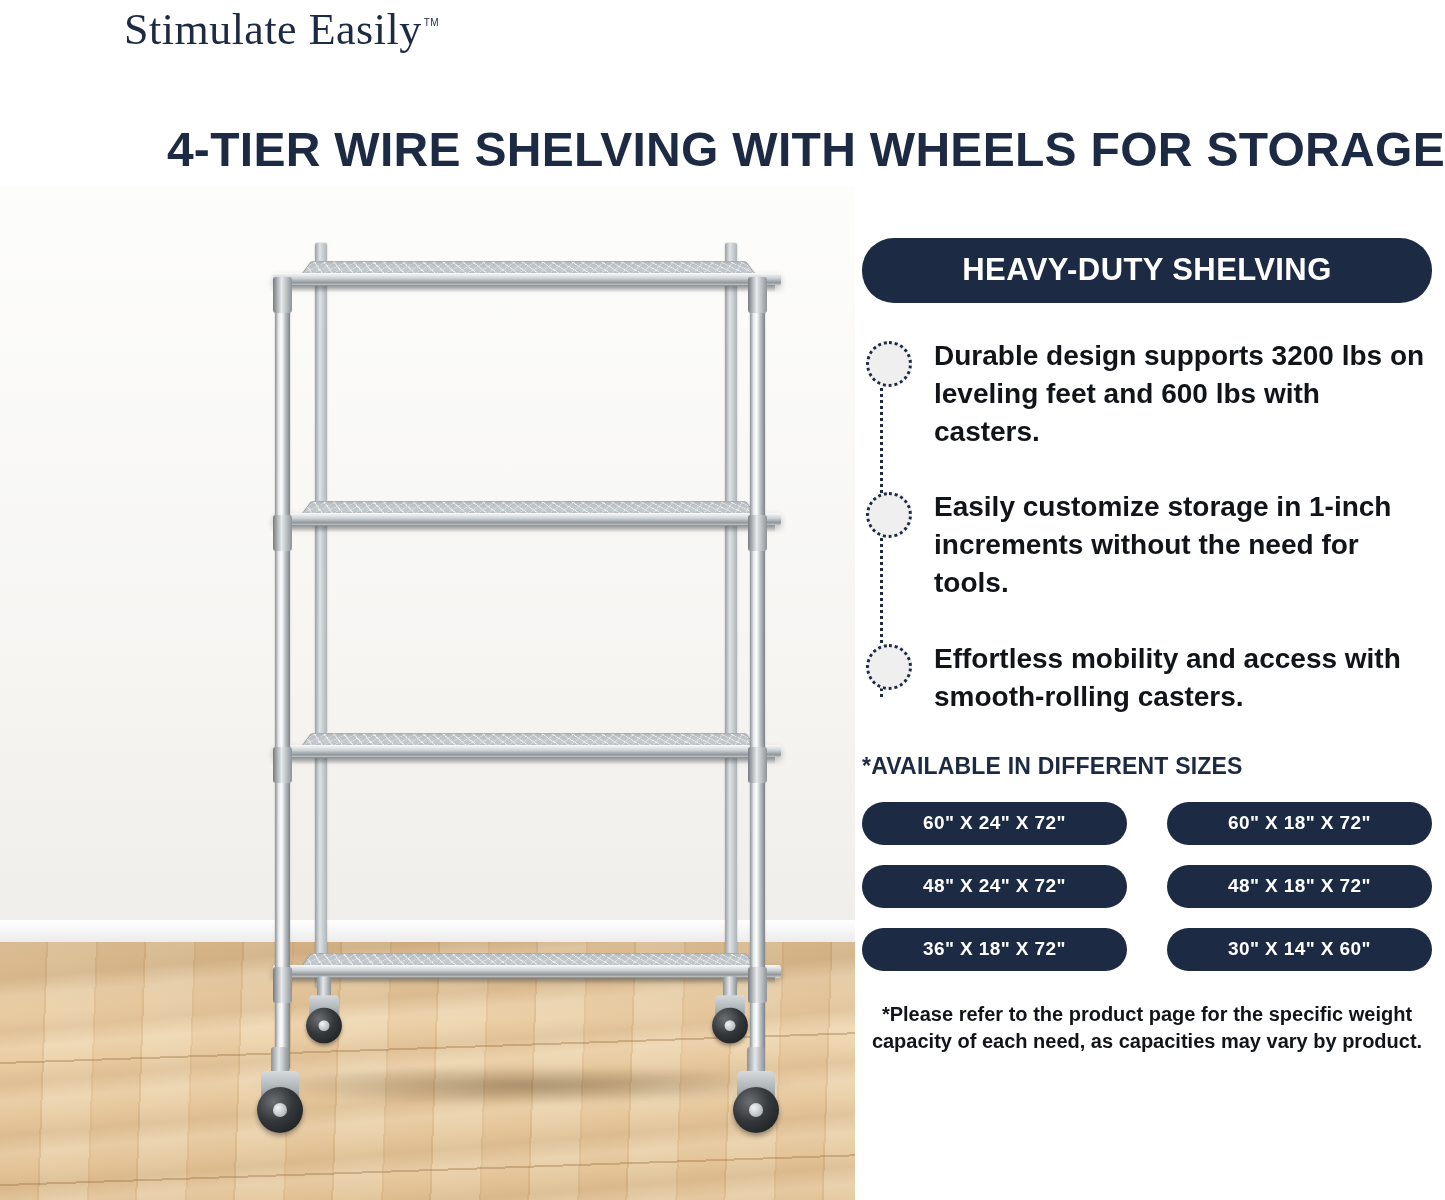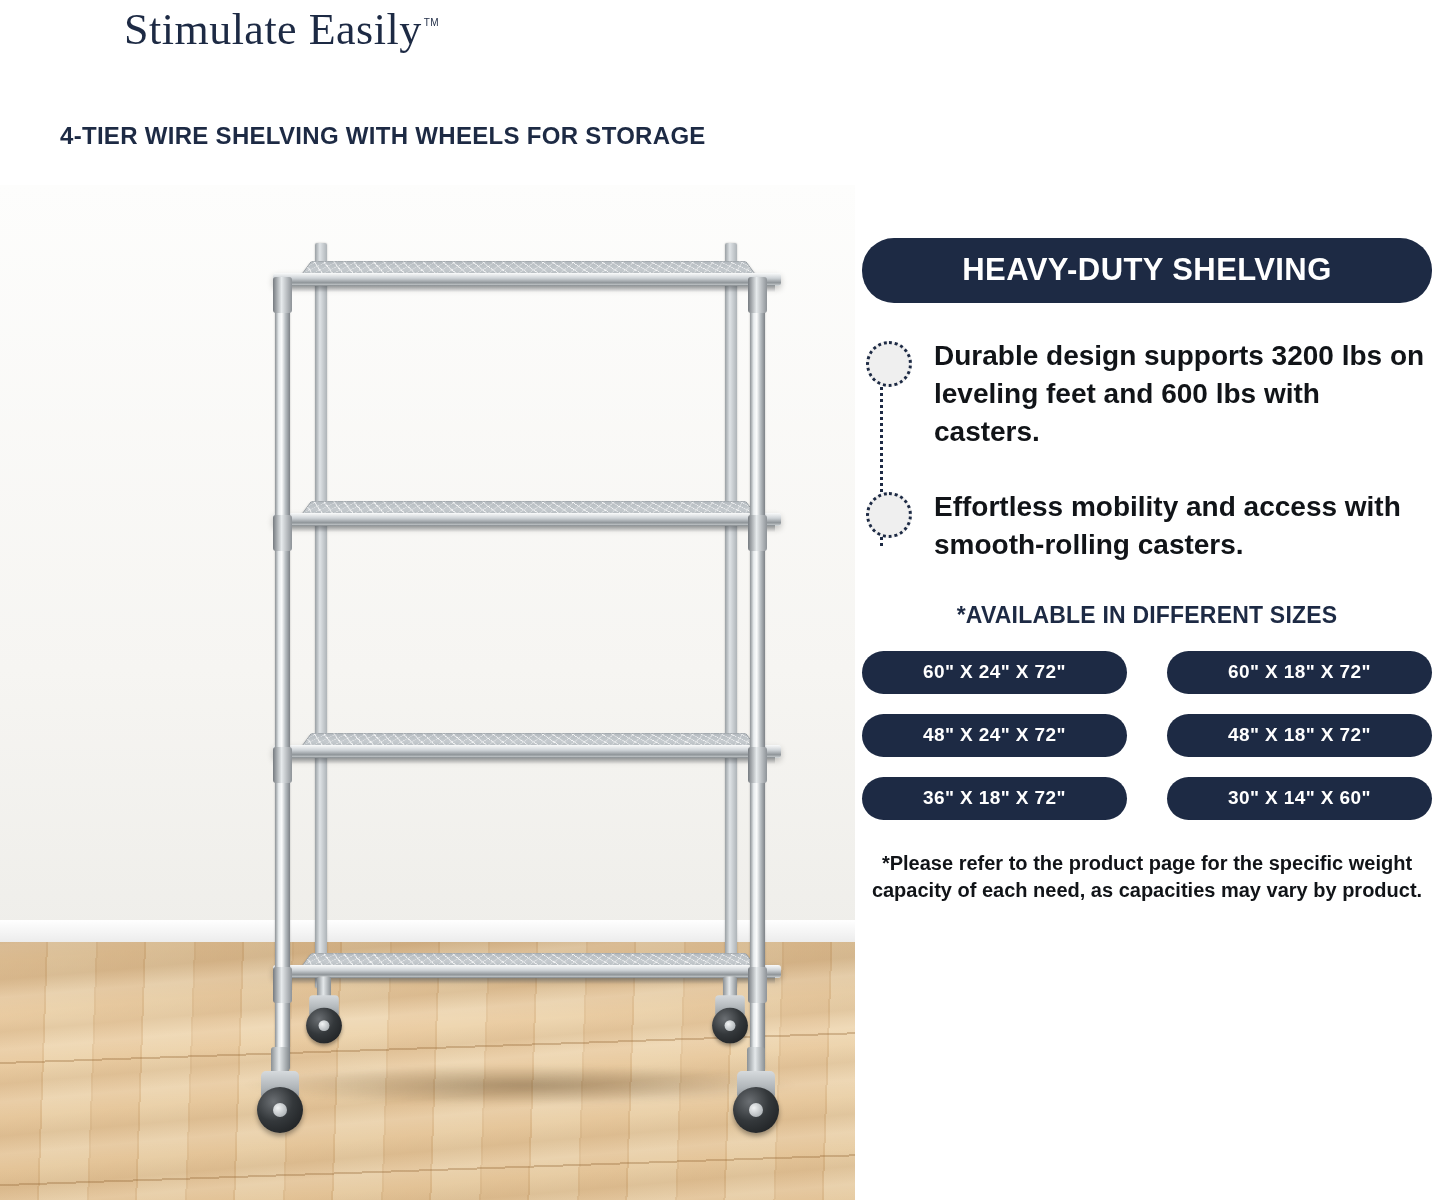--- a/index.html
+++ b/index.html
@@ -32,22 +32,22 @@
     margin-left: 2px;
     font-family: "Liberation Sans", sans-serif;
   }
 
   
   .headline {
     position: absolute;
     left: 0;
     right: 0;
     top: 122px;
-    text-align: left;
-    font-size: 24px;
+    text-align: right;
+    font-size: 48px;
     font-weight: bold;
     color: #1d2a44;
     letter-spacing: 0.3px;
     padding-left: 60px;
   }
 
   
   .scene {
     position: absolute;
     left: 0;
@@ -289,21 +289,20 @@
   }
   .feature .ftext {
     font-size: 28px;
     font-weight: bold;
     color: #111418;
     line-height: 1.35;
   }
 
   .sizes-title {
     margin-top: 14px;
-    text-align: center;
     font-size: 23px;
     font-weight: bold;
     color: #1d2a44;
     letter-spacing: 0.2px;
   }
 
   .size-grid {
     margin-top: 22px;
     display: grid;
     grid-template-columns: 1fr 1fr;
@@ -414,20 +413,24 @@
   <div class="pill-title">HEAVY-DUTY SHELVING</div>
 
   <div class="features">
     <div class="dotline"></div>
 
     <div class="feature">
       <div class="bullet"></div>
       <div class="ftext">Durable design supports 3200 lbs on leveling feet and 600 lbs with casters.</div>
     </div>
 
+    <div class="feature">
+      <div class="bullet"></div>
+      <div class="ftext">Easily customize storage in 1-inch increments without the need for tools.</div>
+    </div>
 
     <div class="feature">
       <div class="bullet"></div>
       <div class="ftext">Effortless mobility and access with smooth-rolling casters.</div>
     </div>
   </div>
 
   <div class="sizes-title">*AVAILABLE IN DIFFERENT SIZES</div>
 
   <div class="size-grid">

